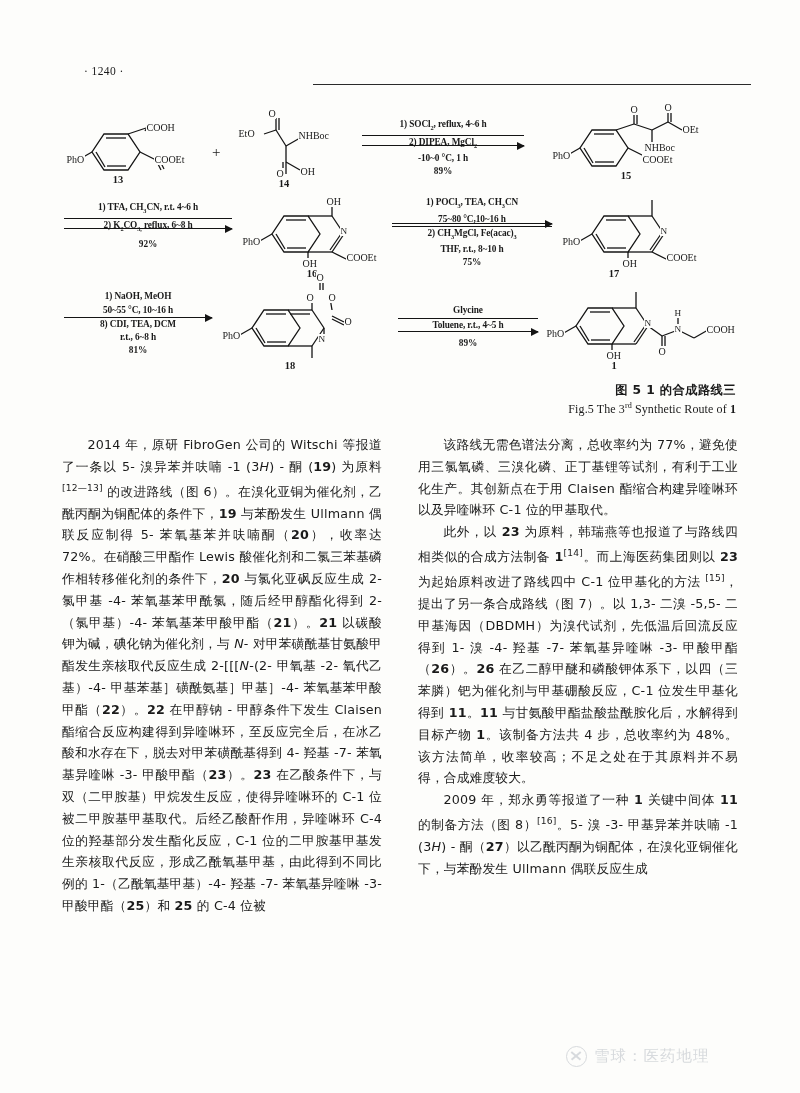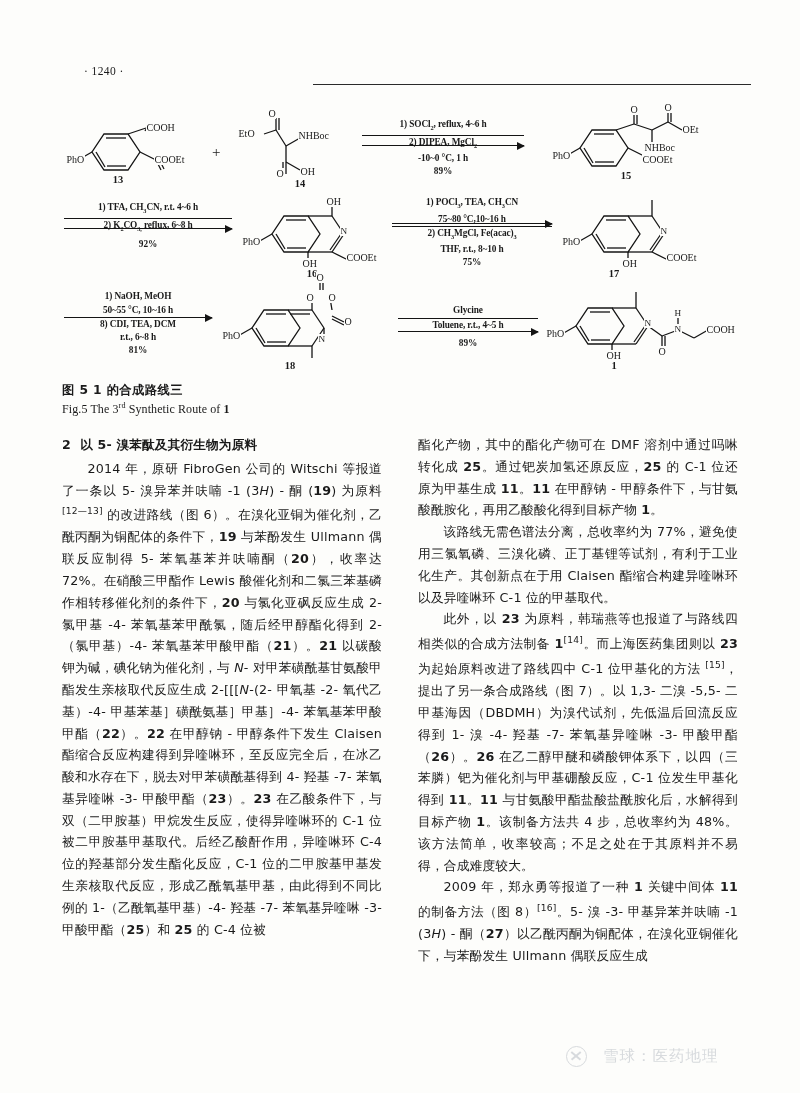--- a/index.html
+++ b/index.html
@@ -111,23 +111,23 @@
     background: #fdfdfb;
     padding: 0 .5px;
     white-space: nowrap;
   }
   .atom.small { font-size: 9.2px; }
 
   
   .caption {
     position: absolute;
     left: 62px;
-    right: 74px;
+    right: 64px;
     top: 382px;
-    text-align: left;
+    text-align: right;
   }
   .cap-cn {
     font-family: "DejaVu Sans", sans-serif;
     font-size: 12.3px;
     font-weight: bold;
     letter-spacing: .4px;
   }
   .cap-en {
     font-size: 12px;
     margin-top: 2px;
@@ -167,21 +167,21 @@
   i { font-style: italic; }
   .ref { font-size: .72em; vertical-align: super; }
 
   
   .watermark {
     position: absolute;
     left: 566px;
     top: 1046px;
     display: flex;
     align-items: center;
-    gap: 16px;
+    gap: 7px;
     color: #d7dadd;
     font-family: "DejaVu Sans", sans-serif;
     font-size: 15.5px;
     letter-spacing: 1px;
     user-select: none;
   }
   .wm-logo {
     width: 19px; height: 19px;
     border: 1.6px solid #d7dadd;
     border-radius: 50%;
@@ -246,21 +246,21 @@
           <line x1="52" y1="52" x2="52" y2="64"></line>
           <line x1="49" y1="52" x2="49" y2="64"></line>
           <line x1="52" y1="52" x2="66" y2="60"></line>
         </g>
       </svg>
       <span class="atom" style="left:34px; top:-2px;">O</span>
       <span class="atom" style="left:4px; top:18px;">EtO</span>
       <span class="atom" style="left:64px; top:20px;">NHBoc</span>
       <span class="atom" style="left:42px; top:58px;">O</span>
       <span class="atom" style="left:66px; top:56px;">OH</span>
-      <span class="lbl" style="left:38px; top:68px; width:24px;margin-left:16px;">14</span>
+      <span class="lbl" style="left:38px; top:68px; width:24px;">14</span>
     </div>
 
     <div class="cond" style="left:300px; top:14px; width:162px;">
       <div class="top">
         1) SOCl<sub>2</sub>, reflux, 4~6 h
       </div>
       <div class="bar"></div>
       <div>2) DIPEA, MgCl<sub>2</sub></div>
       <div>-10~0 °C, 1 h</div>
       <div>89%</div>
@@ -454,28 +454,24 @@
   </div>
 
   <div class="caption">
     <div class="cap-cn">图 5   1 的合成路线三</div>
     <div class="cap-en">
       <span>Fig.5   The 3</span><sup>rd</sup><span> Synthetic Route of </span><b>1</b>
     </div>
   </div>
 
   <div class="col left">
-    <div class="sec-head">
-      <span>2</span>&nbsp;&nbsp;<span>以 5- 溴苯酞及其衍生物为原料</span>
-    </div>
     <p class="para"><span>2014 年，原研 FibroGen 公司的 Witschi 等报道了一条以 5- 溴异苯并呋喃 -1 (3</span><i>H</i><span>) - 酮 (</span><b>19</b><span>) 为原料 </span><span class="ref">[12—13]</span><span> 的改进路线（图 6）。在溴化亚铜为催化剂，乙酰丙酮为铜配体的条件下，</span><b>19</b><span> 与苯酚发生 Ullmann 偶联反应制得 5- 苯氧基苯并呋喃酮（</span><b>20</b><span>），收率达 72%。在硝酸三甲酯作 Lewis 酸催化剂和二氯三苯基磷作相转移催化剂的条件下，</span><b>20</b><span> 与氯化亚砜反应生成 2- 氯甲基 -4- 苯氧基苯甲酰氯，随后经甲醇酯化得到 2-（氯甲基）-4- 苯氧基苯甲酸甲酯（</span><b>21</b><span>）。</span><b>21</b><span> 以碳酸钾为碱，碘化钠为催化剂，与 </span><i>N</i><span>- 对甲苯磺酰基甘氨酸甲酯发生亲核取代反应生成 2-[[[</span><i>N</i><span>-(2- 甲氧基 -2- 氧代乙基）-4- 甲基苯基］磺酰氨基］甲基］-4- 苯氧基苯甲酸甲酯（</span><b>22</b><span>）。</span><b>22</b><span> 在甲醇钠 - 甲醇条件下发生 Claisen 酯缩合反应构建得到异喹啉环，至反应完全后，在冰乙酸和水存在下，脱去对甲苯磺酰基得到 4- 羟基 -7- 苯氧基异喹啉 -3- 甲酸甲酯（</span><b>23</b><span>）。</span><b>23</b><span> 在乙酸条件下，与双（二甲胺基）甲烷发生反应，使得异喹啉环的 C-1 位被二甲胺基甲基取代。后经乙酸酐作用，异喹啉环 C-4 位的羟基部分发生酯化反应，C-1 位的二甲胺基甲基发生亲核取代反应，形成乙酰氧基甲基，由此得到不同比例的 1-（乙酰氧基甲基）-4- 羟基 -7- 苯氧基异喹啉 -3- 甲酸甲酯（</span><b>25</b><span>）和 </span><b>25</b><span> 的 C-4 位被</span></p>
   </div>
 
   <div class="col right">
-    <p class="para cont"><span>酯化产物，其中的酯化产物可在 DMF 溶剂中通过吗啉转化成 </span><b>25</b><span>。通过钯炭加氢还原反应，</span><b>25</b><span> 的 C-1 位还原为甲基生成 </span><b>11</b><span>。</span><b>11</b><span> 在甲醇钠 - 甲醇条件下，与甘氨酸酰胺化，再用乙酸酸化得到目标产物 </span><b>1</b><span>。</span></p>
     <p class="para">该路线无需色谱法分离，总收率约为 77%，避免使用三氯氧磷、三溴化磷、正丁基锂等试剂，有利于工业化生产。其创新点在于用 Claisen 酯缩合构建异喹啉环以及异喹啉环 C-1 位的甲基取代。</p>
     <p class="para"><span>此外，以 </span><b>23</b><span> 为原料，韩瑞燕等也报道了与路线四相类似的合成方法制备 </span><b>1</b><span class="ref">[14]</span><span>。而上海医药集团则以 </span><b>23</b><span> 为起始原料改进了路线四中 C-1 位甲基化的方法 </span><span class="ref">[15]</span><span>，提出了另一条合成路线（图 7）。以 1,3- 二溴 -5,5- 二甲基海因（DBDMH）为溴代试剂，先低温后回流反应得到 1- 溴 -4- 羟基 -7- 苯氧基异喹啉 -3- 甲酸甲酯（</span><b>26</b><span>）。</span><b>26</b><span> 在乙二醇甲醚和磷酸钾体系下，以四（三苯膦）钯为催化剂与甲基硼酸反应，C-1 位发生甲基化得到 </span><b>11</b><span>。</span><b>11</b><span> 与甘氨酸甲酯盐酸盐酰胺化后，水解得到目标产物 </span><b>1</b><span>。该制备方法共 4 步，总收率约为 48%。该方法简单，收率较高；不足之处在于其原料并不易得，合成难度较大。</span></p>
     <p class="para"><span>2009 年，郑永勇等报道了一种 </span><b>1</b><span> 关键中间体 </span><b>11</b><span> 的制备方法（图 8）</span><span class="ref">[16]</span><span>。5- 溴 -3- 甲基异苯并呋喃 -1 (3</span><i>H</i><span>) - 酮（</span><b>27</b><span>）以乙酰丙酮为铜配体，在溴化亚铜催化下，与苯酚发生 Ullmann 偶联反应生成</span></p>
   </div>
 
   <div class="watermark">
     <span class="wm-logo"></span>
     <span>雪球：医药地理</span>
   </div>
 

